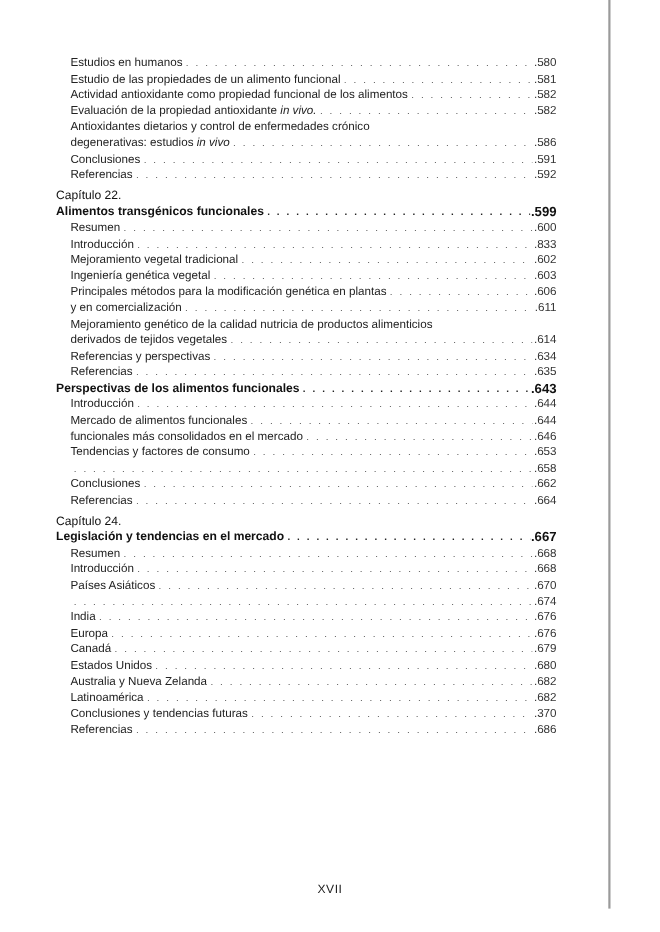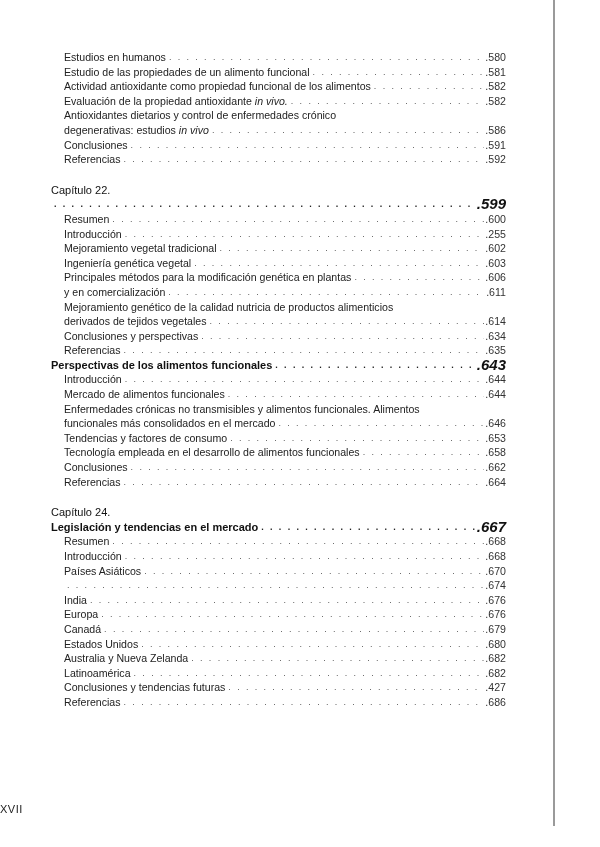--- a/index.html
+++ b/index.html
@@ -20,28 +20,28 @@
   }
   .entry .label { white-space: nowrap; }
   .entry .label i { font-style: italic; }
   .entry .dots {
     flex: 1; overflow: hidden; white-space: nowrap; margin: 0 1px 0 3px;
     color: #555; letter-spacing: 1.9px; font-size: 9px; line-height: 14.6px;
   }
   .entry .page { white-space: nowrap; font-size: 10.6px; color: #333; }
   .entry.sub { padding-left: 13px; }
   .chapter-label {
-    font-size: 11px; line-height: 14.6px; color: #111; margin-top: 16px;
+    font-size: 11px; line-height: 14.6px; color: #111; margin-top: 4px;
   }
   .entry.chapter-title { font-weight: bold; font-size: 11px; color: #111; }
-  .entry.chapter-title .page { font-weight: bold; font-size: 15px; color: #111; font-style: italic; }
+  .entry.chapter-title .page { font-weight: bold; font-size: 12px; color: #111; }
   .entry.chapter-title .dots { color: #222; }
   .first-block .entry.sub { padding-left: 13px; }
   .folio {
-    position: absolute; left: 0; width: 600px; top: 803px; text-align: left;
+    position: absolute; left: 0; width: 600px; top: 803px; text-align: center;
     font-size: 11px; color: #222; letter-spacing: 0.5px;
   }
 </style>
 </head>
 <body>
 
 <div class="rule"></div>
 
 <div class="toc">
   <div class="block first-block" id="continued">
@@ -81,32 +81,33 @@
       <div class="entry sub">
         <span class="label"><span>Referencias</span></span>
         <span class="dots">. . . . . . . . . . . . . . . . . . . . . . . . . . . . . . . . . . . . . . . . . . . . . . . . . . . . . . . . . . . . . . . . . . . . . . . . . . . . . . . . . . . . . . . . . . . . . . . . . . . . . . . . . . . . . . . . . . . . . . . . </span>
         <span class="page"><span>.</span><span>592</span></span>
       </div>
     </div>
   <div id="chapters">
       <div class="block">
         <div class="chapter-label">Capítulo 22.</div>
         <div class="entry chapter-title">
+          <span class="label"><span>Alimentos transgénicos funcionales</span></span>
           <span class="dots">. . . . . . . . . . . . . . . . . . . . . . . . . . . . . . . . . . . . . . . . . . . . . . . . . . . . . . . . . . . . . . . . . . . . . . . . . . . . . . . . . . . . . . . . . . . . . . . . . . . . . . . . . . . . . . . . . . . . . . . . </span>
           <span class="page"><span>.</span><span>599</span></span>
         </div>
         <div class="entry sub">
           <span class="label"><span>Resumen</span></span>
           <span class="dots">. . . . . . . . . . . . . . . . . . . . . . . . . . . . . . . . . . . . . . . . . . . . . . . . . . . . . . . . . . . . . . . . . . . . . . . . . . . . . . . . . . . . . . . . . . . . . . . . . . . . . . . . . . . . . . . . . . . . . . . . </span>
           <span class="page"><span>.</span><span>600</span></span>
         </div>
         <div class="entry sub">
           <span class="label"><span>Introducción</span></span>
           <span class="dots">. . . . . . . . . . . . . . . . . . . . . . . . . . . . . . . . . . . . . . . . . . . . . . . . . . . . . . . . . . . . . . . . . . . . . . . . . . . . . . . . . . . . . . . . . . . . . . . . . . . . . . . . . . . . . . . . . . . . . . . . </span>
-          <span class="page"><span>.</span><span>255</span></span>
+          <span class="page"><span>.</span><span>833</span></span>
         </div>
         <div class="entry sub">
           <span class="label"><span>Mejoramiento vegetal tradicional</span></span>
           <span class="dots">. . . . . . . . . . . . . . . . . . . . . . . . . . . . . . . . . . . . . . . . . . . . . . . . . . . . . . . . . . . . . . . . . . . . . . . . . . . . . . . . . . . . . . . . . . . . . . . . . . . . . . . . . . . . . . . . . . . . . . . . </span>
           <span class="page"><span>.</span><span>602</span></span>
         </div>
         <div class="entry sub">
           <span class="label"><span>Ingeniería genética vegetal</span></span>
           <span class="dots">. . . . . . . . . . . . . . . . . . . . . . . . . . . . . . . . . . . . . . . . . . . . . . . . . . . . . . . . . . . . . . . . . . . . . . . . . . . . . . . . . . . . . . . . . . . . . . . . . . . . . . . . . . . . . . . . . . . . . . . . </span>
           <span class="page"><span>.</span><span>603</span></span>
@@ -123,21 +124,21 @@
         </div>
         <div class="entry sub wrap-line">
           <span class="label"><span>Mejoramiento  genético de la calidad nutricia de productos alimenticios</span></span>
         </div>
         <div class="entry sub">
           <span class="label"><span>derivados de tejidos vegetales</span></span>
           <span class="dots">. . . . . . . . . . . . . . . . . . . . . . . . . . . . . . . . . . . . . . . . . . . . . . . . . . . . . . . . . . . . . . . . . . . . . . . . . . . . . . . . . . . . . . . . . . . . . . . . . . . . . . . . . . . . . . . . . . . . . . . . </span>
           <span class="page"><span>.</span><span>614</span></span>
         </div>
         <div class="entry sub">
-          <span class="label"><span>Conclusiones y perspectivas</span></span>
+          <span class="label"><span>Referencias y perspectivas</span></span>
           <span class="dots">. . . . . . . . . . . . . . . . . . . . . . . . . . . . . . . . . . . . . . . . . . . . . . . . . . . . . . . . . . . . . . . . . . . . . . . . . . . . . . . . . . . . . . . . . . . . . . . . . . . . . . . . . . . . . . . . . . . . . . . . </span>
           <span class="page"><span>.</span><span>634</span></span>
         </div>
         <div class="entry sub">
           <span class="label"><span>Referencias</span></span>
           <span class="dots">. . . . . . . . . . . . . . . . . . . . . . . . . . . . . . . . . . . . . . . . . . . . . . . . . . . . . . . . . . . . . . . . . . . . . . . . . . . . . . . . . . . . . . . . . . . . . . . . . . . . . . . . . . . . . . . . . . . . . . . . </span>
           <span class="page"><span>.</span><span>635</span></span>
         </div>
       </div>
       <div class="block">
@@ -149,35 +150,31 @@
         <div class="entry sub">
           <span class="label"><span>Introducción</span></span>
           <span class="dots">. . . . . . . . . . . . . . . . . . . . . . . . . . . . . . . . . . . . . . . . . . . . . . . . . . . . . . . . . . . . . . . . . . . . . . . . . . . . . . . . . . . . . . . . . . . . . . . . . . . . . . . . . . . . . . . . . . . . . . . . </span>
           <span class="page"><span>.</span><span>644</span></span>
         </div>
         <div class="entry sub">
           <span class="label"><span>Mercado de alimentos funcionales</span></span>
           <span class="dots">. . . . . . . . . . . . . . . . . . . . . . . . . . . . . . . . . . . . . . . . . . . . . . . . . . . . . . . . . . . . . . . . . . . . . . . . . . . . . . . . . . . . . . . . . . . . . . . . . . . . . . . . . . . . . . . . . . . . . . . . </span>
           <span class="page"><span>.</span><span>644</span></span>
         </div>
-        <div class="entry sub wrap-line">
-          <span class="label"><span>Enfermedades crónicas no transmisibles y alimentos funcionales. Alimentos</span></span>
-        </div>
         <div class="entry sub">
           <span class="label"><span>funcionales más consolidados en el mercado</span></span>
           <span class="dots">. . . . . . . . . . . . . . . . . . . . . . . . . . . . . . . . . . . . . . . . . . . . . . . . . . . . . . . . . . . . . . . . . . . . . . . . . . . . . . . . . . . . . . . . . . . . . . . . . . . . . . . . . . . . . . . . . . . . . . . . </span>
           <span class="page"><span>.</span><span>646</span></span>
         </div>
         <div class="entry sub">
           <span class="label"><span>Tendencias y factores de consumo</span></span>
           <span class="dots">. . . . . . . . . . . . . . . . . . . . . . . . . . . . . . . . . . . . . . . . . . . . . . . . . . . . . . . . . . . . . . . . . . . . . . . . . . . . . . . . . . . . . . . . . . . . . . . . . . . . . . . . . . . . . . . . . . . . . . . . </span>
           <span class="page"><span>.</span><span>653</span></span>
         </div>
         <div class="entry sub">
-          <span class="label"><span>Tecnología empleada en el desarrollo de alimentos funcionales</span></span>
           <span class="dots">. . . . . . . . . . . . . . . . . . . . . . . . . . . . . . . . . . . . . . . . . . . . . . . . . . . . . . . . . . . . . . . . . . . . . . . . . . . . . . . . . . . . . . . . . . . . . . . . . . . . . . . . . . . . . . . . . . . . . . . . </span>
           <span class="page"><span>.</span><span>658</span></span>
         </div>
         <div class="entry sub">
           <span class="label"><span>Conclusiones</span></span>
           <span class="dots">. . . . . . . . . . . . . . . . . . . . . . . . . . . . . . . . . . . . . . . . . . . . . . . . . . . . . . . . . . . . . . . . . . . . . . . . . . . . . . . . . . . . . . . . . . . . . . . . . . . . . . . . . . . . . . . . . . . . . . . . </span>
           <span class="page"><span>.</span><span>662</span></span>
         </div>
         <div class="entry sub">
           <span class="label"><span>Referencias</span></span>
@@ -237,21 +234,21 @@
           <span class="page"><span>.</span><span>682</span></span>
         </div>
         <div class="entry sub">
           <span class="label"><span>Latinoamérica</span></span>
           <span class="dots">. . . . . . . . . . . . . . . . . . . . . . . . . . . . . . . . . . . . . . . . . . . . . . . . . . . . . . . . . . . . . . . . . . . . . . . . . . . . . . . . . . . . . . . . . . . . . . . . . . . . . . . . . . . . . . . . . . . . . . . . </span>
           <span class="page"><span>.</span><span>682</span></span>
         </div>
         <div class="entry sub">
           <span class="label"><span>Conclusiones y tendencias futuras</span></span>
           <span class="dots">. . . . . . . . . . . . . . . . . . . . . . . . . . . . . . . . . . . . . . . . . . . . . . . . . . . . . . . . . . . . . . . . . . . . . . . . . . . . . . . . . . . . . . . . . . . . . . . . . . . . . . . . . . . . . . . . . . . . . . . . </span>
-          <span class="page"><span>.</span><span>427</span></span>
+          <span class="page"><span>.</span><span>370</span></span>
         </div>
         <div class="entry sub">
           <span class="label"><span>Referencias</span></span>
           <span class="dots">. . . . . . . . . . . . . . . . . . . . . . . . . . . . . . . . . . . . . . . . . . . . . . . . . . . . . . . . . . . . . . . . . . . . . . . . . . . . . . . . . . . . . . . . . . . . . . . . . . . . . . . . . . . . . . . . . . . . . . . . </span>
           <span class="page"><span>.</span><span>686</span></span>
         </div>
       </div>
     </div>
 </div>
 

